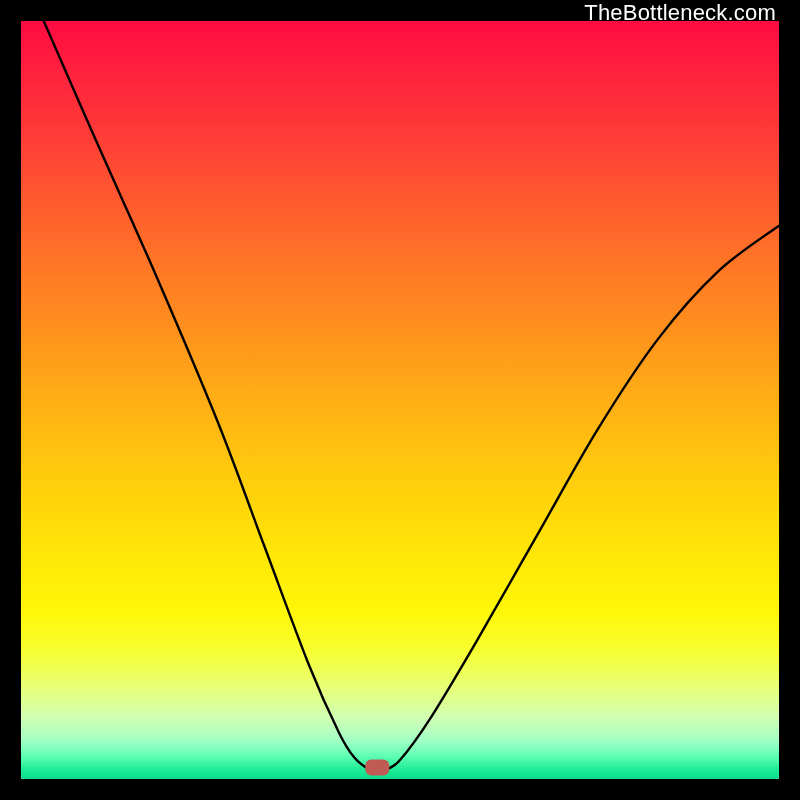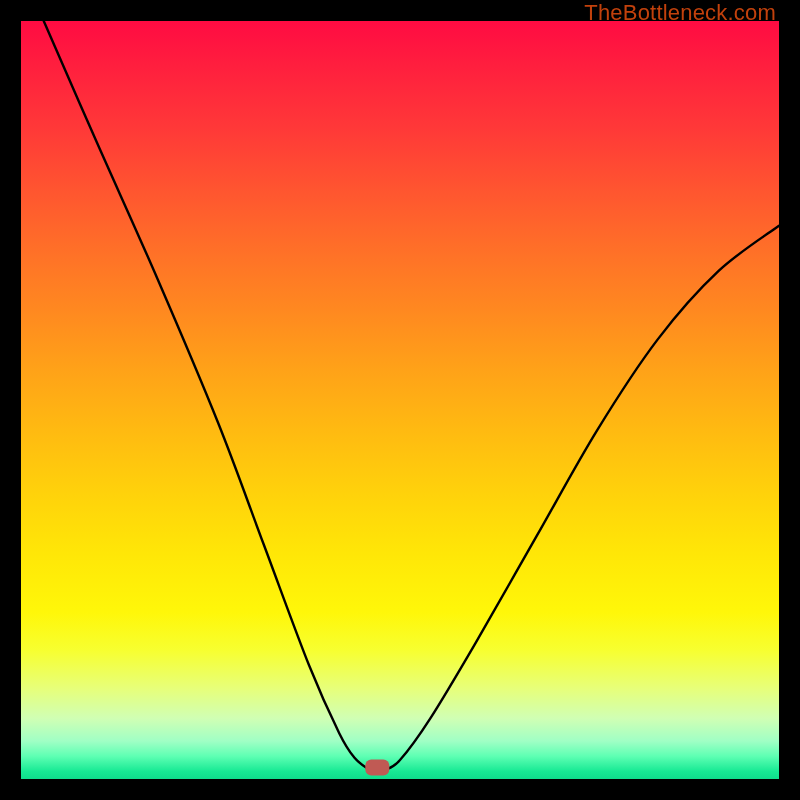--- a/index.html
+++ b/index.html
@@ -41,21 +41,21 @@
       #a0ffc5 95%,
       #5effb3 97%,
       #17e994 99%,
       #0fdd8c 100%
     );
   }
   .watermark {
     position: absolute;
     top: 0px;
     right: 24px;
-    color: #c2410c;
+    color: #ffffff;
     font-size: 22px;
     font-weight: 500;
     letter-spacing: 0.2px;
     user-select: none;
     margin-left: 8px;
   }
   svg.curve {
     position: absolute;
     inset: 0;
     width: 758px;

